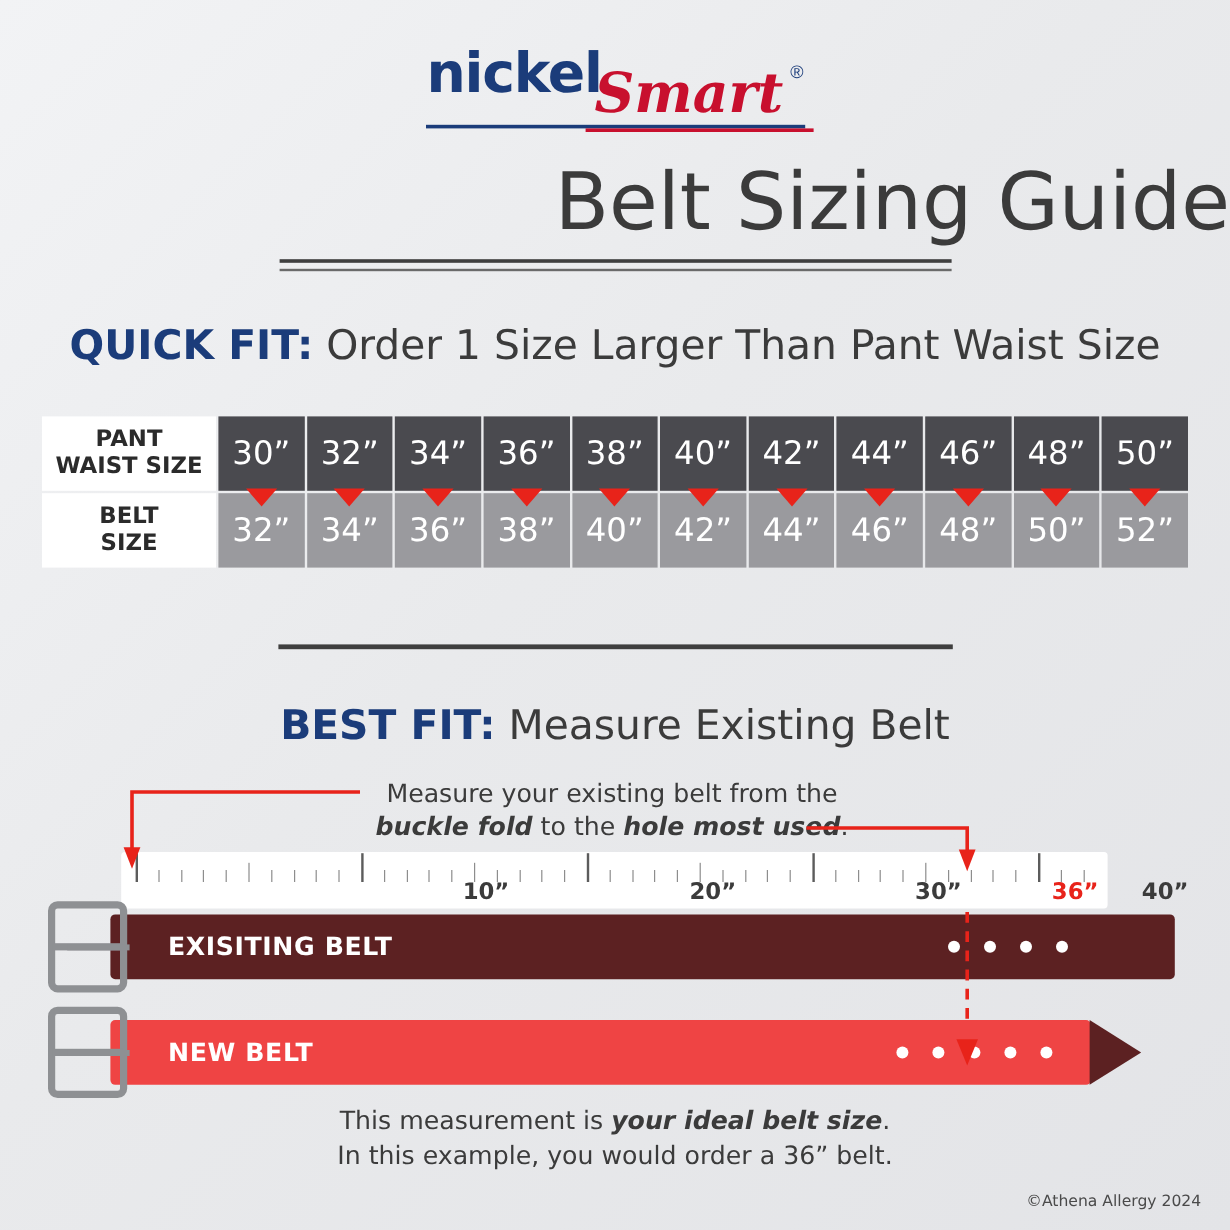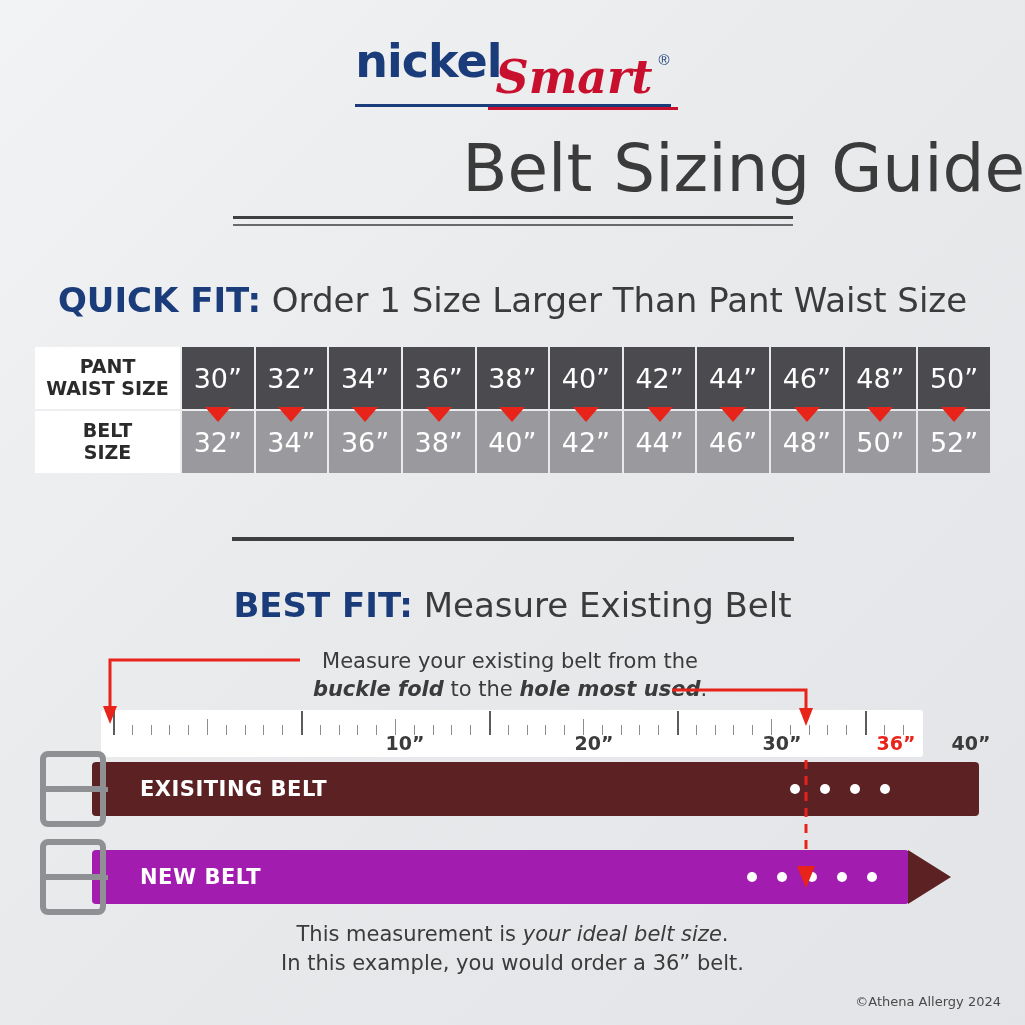--- a/index.html
+++ b/index.html
@@ -83,21 +83,21 @@
     top: 216px;
     width: 560px;
     height: 3px;
     background: #3f3f3f;
   }
   .title-rule.second { top: 224px; width: 560px; height: 2px; background:#6a6a6a; }
 
   
   .quickfit-head {
     position: absolute;
-    top: 280px; left: 0; right: 0;
+    top: 268px; left: 0; right: 0;
     text-align: center;
     white-space: nowrap;
   }
   .qf-label {
     font-family: "DejaVu Sans", sans-serif;
     font-size: 34px;
     font-weight: 700;
     color: #1b3c7a;
   }
   .qf-text {
@@ -241,21 +241,21 @@
     height: 54px;
     background: #5c2122;
     border-radius: 4px;
   }
   .belt2 {
     position: absolute;
     left: 92px;
     top: 850px;
     width: 817px;
     height: 54px;
-    background: #a21caf;
+    background: #ef4444;
     border-radius: 4px;
   }
   .belt2-tip {
     position: absolute;
     left: 908px;
     top: 850px;
     width: 0; height: 0;
     border-top: 27px solid transparent;
     border-bottom: 27px solid transparent;
     border-left: 43px solid #5c2122;
@@ -313,21 +313,21 @@
   .footer-note {
     position: absolute;
     top: 920px;
     left: 0; right: 0;
     text-align: center;
     font-family: "DejaVu Sans", sans-serif;
     font-size: 21px;
     color: #3b3b3b;
     line-height: 1.4;
   }
-  .footer-note b { font-weight: 400; font-style: italic; margin-top: 16px; }
+  .footer-note b { font-weight: 700; font-style: italic; margin-top: 16px; }
   .copyright {
     position: absolute;
     right: 24px;
     bottom: 16px;
     font-family: "DejaVu Sans", sans-serif;
     font-size: 13px;
     color: #4a4a4a;
   }
 
   

